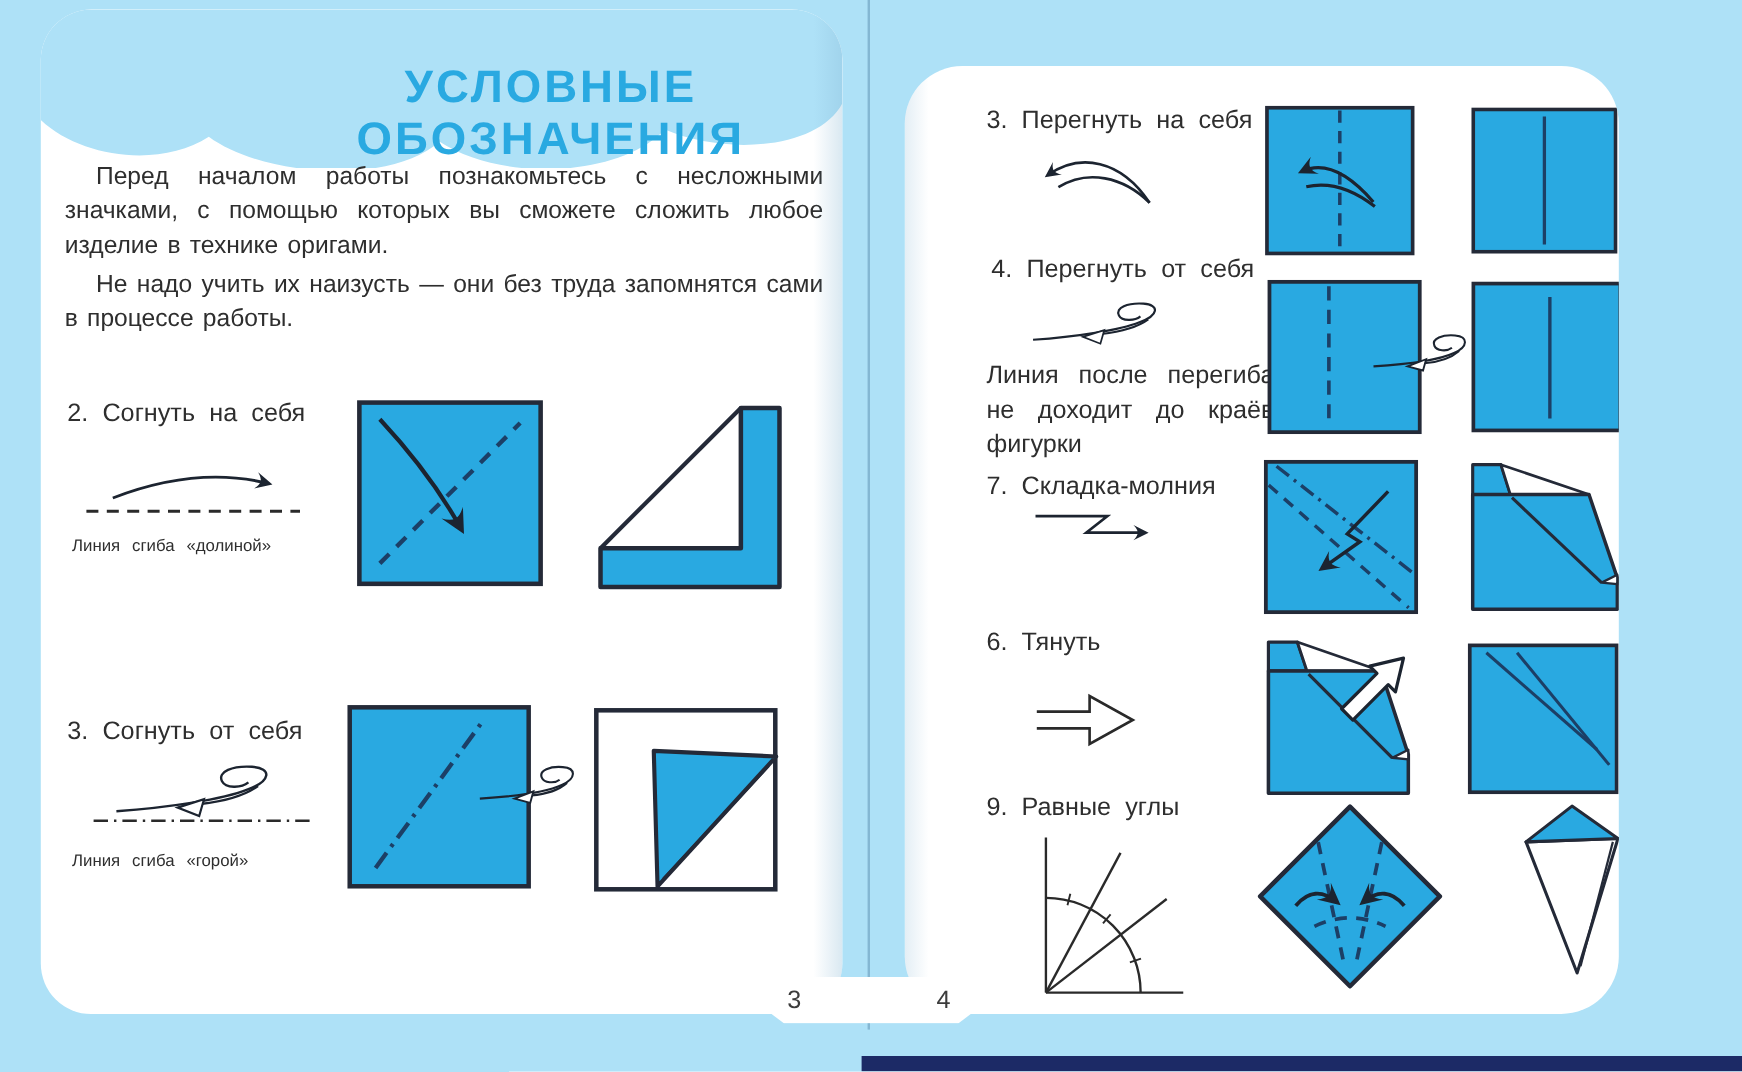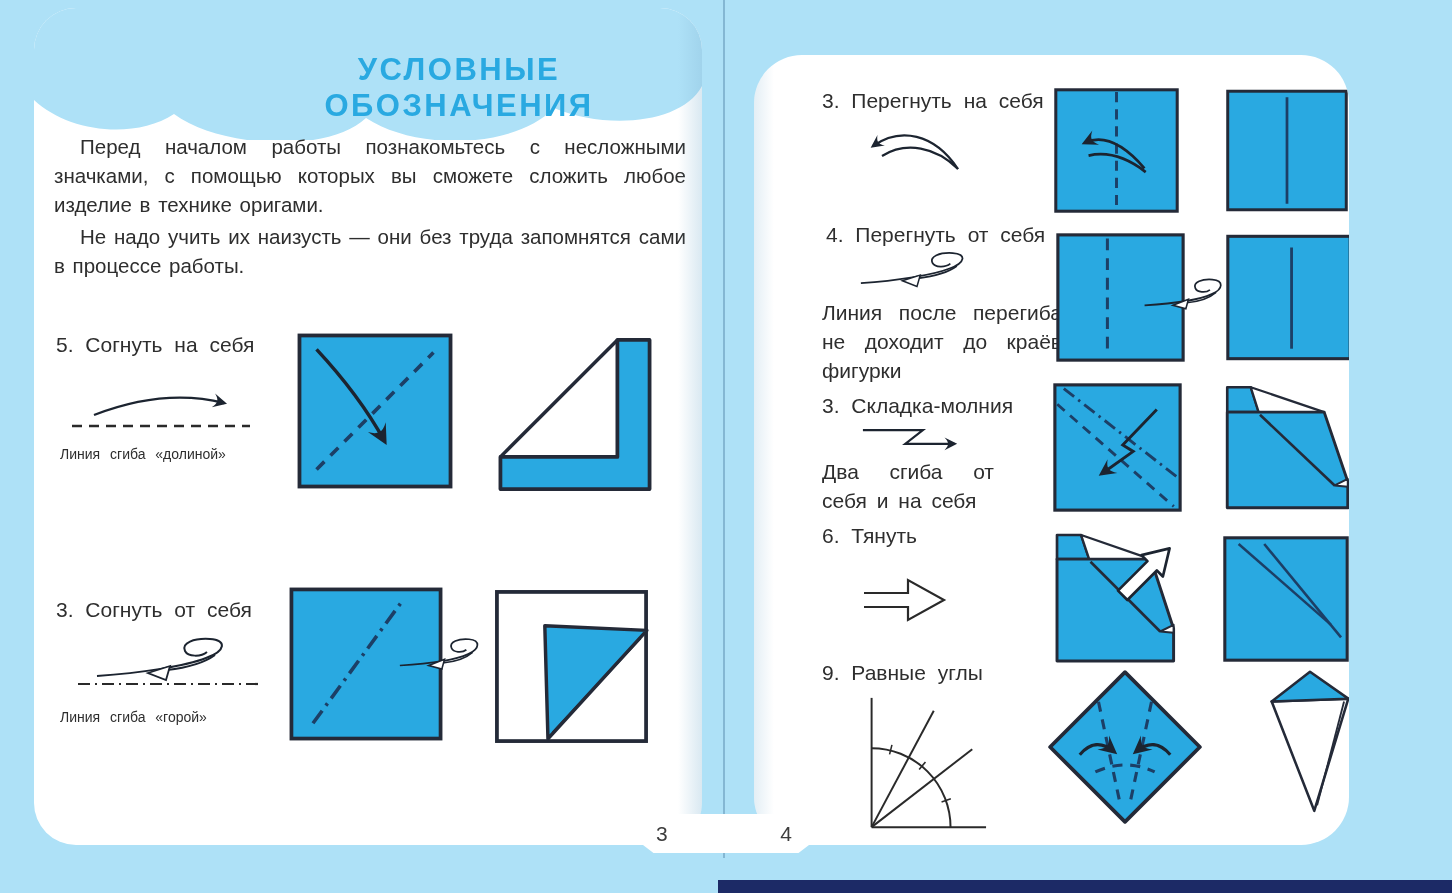--- a/index.html
+++ b/index.html
@@ -13,21 +13,21 @@
   .page-left{left:34px;top:8px;width:668px;height:837px;border-radius:42px;overflow:hidden;}
   .page-right{left:754px;top:55px;width:551px;height:790px;border-radius:48px;overflow:hidden;padding-left:44px;}
   .page-left::after{content:"";position:absolute;top:0;right:0;width:24px;height:100%;
     background:linear-gradient(to right,rgba(130,180,210,0),rgba(130,180,210,.30));pointer-events:none;}
   .page-right::after{content:"";position:absolute;top:0;left:0;width:20px;height:100%;
     background:linear-gradient(to left,rgba(130,180,210,0),rgba(130,180,210,.22));pointer-events:none;}
   .abs{position:absolute;}
   .cloud{position:absolute;left:0;top:0;}
   .title{
     position:absolute;left:185px;top:44px;width:480px;margin:0;text-align:center;
-    font-size:31px;font-weight:700;color:#29a9e1;letter-spacing:2.5px;word-spacing:24px;
+    font-size:38px;font-weight:700;color:#29a9e1;letter-spacing:2.5px;word-spacing:24px;
   }
   .intro{
     position:absolute;left:20px;width:632px;margin:0;
     font-size:20.5px;line-height:29px;text-align:justify;text-indent:26px;word-spacing:2px;
   }
   .lbl{position:absolute;font-size:21px;white-space:nowrap;word-spacing:6px;}
   .cap{position:absolute;font-size:14px;white-space:nowrap;word-spacing:6px;}
   .cap-block{position:absolute;font-size:21px;line-height:29px;text-align:justify;word-spacing:4px;}
   .spine{position:absolute;left:723px;top:0;width:2px;height:858px;background:rgba(98,150,182,.55);}
   .lens{
@@ -56,21 +56,21 @@
 
     <svg class="cloud" width="668" height="132" viewBox="0 0 668 132" preserveAspectRatio="none">
       <path d="M0,0 H668 V78 C648,116 572,122 520,100 C482,140 384,144 332,110 C294,146 186,140 140,106 C100,132 34,124 0,92 Z" fill="#aee1f7"></path>
     </svg>
 
     <h1 class="title">УСЛОВНЫЕ ОБОЗНАЧЕНИЯ</h1>
 
     <p class="intro" style="top:124px">Перед началом работы познакомьтесь с несложными значками, с помощью которых вы сможете сложить любое изделие в технике оригами.</p>
     <p class="intro" style="top:214px">Не надо учить их наизусть — они без труда запомнятся сами в процессе работы.</p>
 
-    <div class="lbl" style="left:22px;top:325px">5. Согнуть на себя</div>
+    <div class="lbl" style="left:22px;top:325px">2. Согнуть на себя</div>
     <svg class="abs" style="left:52px;top:372px" width="168" height="44" viewBox="0 0 168 44">
       <path d="M8,35 Q78,8 138,23" fill="none" stroke="#1c2430" stroke-width="2.4" marker-end="url(#ah)"></path>
     </svg>
     <svg class="abs" style="left:36px;top:414px" width="182" height="8" viewBox="0 0 182 8">
       <line x1="2" y1="4" x2="180" y2="4" stroke="#2a2a2a" stroke-width="2.4" stroke-dasharray="10 7"></line>
     </svg>
     <div class="cap" style="left:26px;top:438px">Линия сгиба «долиной»</div>
 
     <svg class="abs" style="left:262px;top:324px" width="158" height="158" viewBox="0 0 100 100">
       <rect x="2.2" y="2.2" width="95.6" height="95.6" fill="#29a9e1" stroke="#242a38" stroke-width="2.4"></rect>
@@ -120,46 +120,45 @@
       <rect x="2.2" y="2.2" width="95.6" height="95.6" fill="#29a9e1" stroke="#242a38" stroke-width="2.4"></rect>
       <line x1="50" y1="4" x2="50" y2="96" stroke="#1c3f66" stroke-width="2.3" stroke-dasharray="8 5.5"></line>
       <path d="M72,64 Q46,34 25,44" fill="none" stroke="#1c2430" stroke-width="2.1" marker-end="url(#ah)"></path>
       <path d="M73,67 Q50,49 28,54" fill="none" stroke="#1c2430" stroke-width="2.1"></path>
     </svg>
     <svg class="abs" style="left:471px;top:32px" width="124" height="127" viewBox="0 0 100 100">
       <rect x="2.2" y="2.2" width="95.6" height="95.6" fill="#29a9e1" stroke="#242a38" stroke-width="2.4"></rect>
       <line x1="50" y1="7" x2="50" y2="93" stroke="#1c3f66" stroke-width="2.2"></line>
     </svg>
 
-    <div class="lbl" style="left:72px;top:168px">4. Перегнуть от себя</div>
+    <div class="lbl" style="left:72px;top:158px">4. Перегнуть от себя</div>
     <svg class="abs" style="left:102px;top:190px" width="122" height="56" viewBox="0 0 150 55">
       <path d="M6,40 C50,37 95,30 115,22 C135,15 136,4 119,3 C103,2 90,7 94,15 C97,21 110,21 116,16" fill="none" stroke="#1c2430" stroke-width="2.2"></path>
       <path d="M124,19 C113,27 94,32 76,34" fill="none" stroke="#1c2430" stroke-width="2.2"></path>
       <polygon points="57,37 79,30 75,44" fill="#ffffff" stroke="#1c2430" stroke-width="1.8"></polygon>
     </svg>
     <div class="cap-block" style="left:68px;top:243px;width:240px">Линия после перегиба не доходит до краёв фигурки</div>
     <svg class="abs" style="left:301px;top:177px" width="131" height="131" viewBox="0 0 100 100">
       <rect x="2.2" y="2.2" width="95.6" height="95.6" fill="#29a9e1" stroke="#242a38" stroke-width="2.4"></rect>
       <line x1="40" y1="5" x2="40" y2="95" stroke="#1c3f66" stroke-width="2.3" stroke-dasharray="9 6"></line>
     </svg>
     <svg class="abs" style="left:388px;top:218px;z-index:3" width="86" height="44" viewBox="0 0 100 48">
       <path d="M3,36 C35,34 66,30 81,23 C95,17 95,7 82,6 C70,5 59,9 62,16 C64,21 74,22 79,18" fill="none" stroke="#1c2430" stroke-width="2"></path>
       <path d="M86,21 C78,28 64,32 52,33" fill="none" stroke="#1c2430" stroke-width="2"></path>
       <polygon points="36,36 54,29 51,40" fill="#ffffff" stroke="#1c2430" stroke-width="1.8"></polygon>
     </svg>
     <svg class="abs" style="left:471px;top:177px" width="128" height="131" viewBox="0 0 100 100">
       <rect x="2.2" y="2.2" width="95.6" height="95.6" fill="#29a9e1" stroke="#242a38" stroke-width="2.4"></rect>
       <line x1="52" y1="11" x2="52" y2="90" stroke="#1c3f66" stroke-width="2.2"></line>
     </svg>
 
-    <div class="lbl" style="left:68px;top:339px">3. Складка-молния</div>
+    <div class="lbl" style="left:68px;top:339px">7. Складка-молния</div>
     <svg class="abs" style="left:104px;top:364px" width="118" height="34" viewBox="0 0 120 34">
       <path d="M5,11 L66,11 L48,25 L98,25" fill="none" stroke="#1c2430" stroke-width="2.2" marker-end="url(#ah)"></path>
     </svg>
-    <div class="cap-block" style="left:68px;top:402px;width:172px">Два сгиба от себя и на себя</div>
     <svg class="abs" style="left:298px;top:327px" width="131" height="131" viewBox="0 0 100 100">
       <rect x="2.2" y="2.2" width="95.6" height="95.6" fill="#29a9e1" stroke="#242a38" stroke-width="2.4"></rect>
       <line x1="9" y1="5" x2="96" y2="73" stroke="#1c3f66" stroke-width="2.2" stroke-dasharray="10 4 1.8 4"></line>
       <line x1="4" y1="17" x2="93" y2="95" stroke="#1c3f66" stroke-width="2.2" stroke-dasharray="7.5 5.5"></line>
       <path d="M80,21 L54,48 L62,53 L38,70" fill="none" stroke="#1c2430" stroke-width="2.2" marker-end="url(#ah)"></path>
     </svg>
     <svg class="abs" style="left:468px;top:327px" width="131" height="131" viewBox="0 0 100 100">
       <polygon points="4,4 22,4 28,23 4,23" fill="#29a9e1" stroke="#242a38" stroke-width="2" stroke-linejoin="round"></polygon>
       <polygon points="22,4 78,23 28,23" fill="#ffffff" stroke="#242a38" stroke-width="1.7" stroke-linejoin="round"></polygon>
       <polygon points="4,23 78,23 96,76 96,96 4,96" fill="#29a9e1" stroke="#242a38" stroke-width="2.2" stroke-linejoin="round"></polygon>

